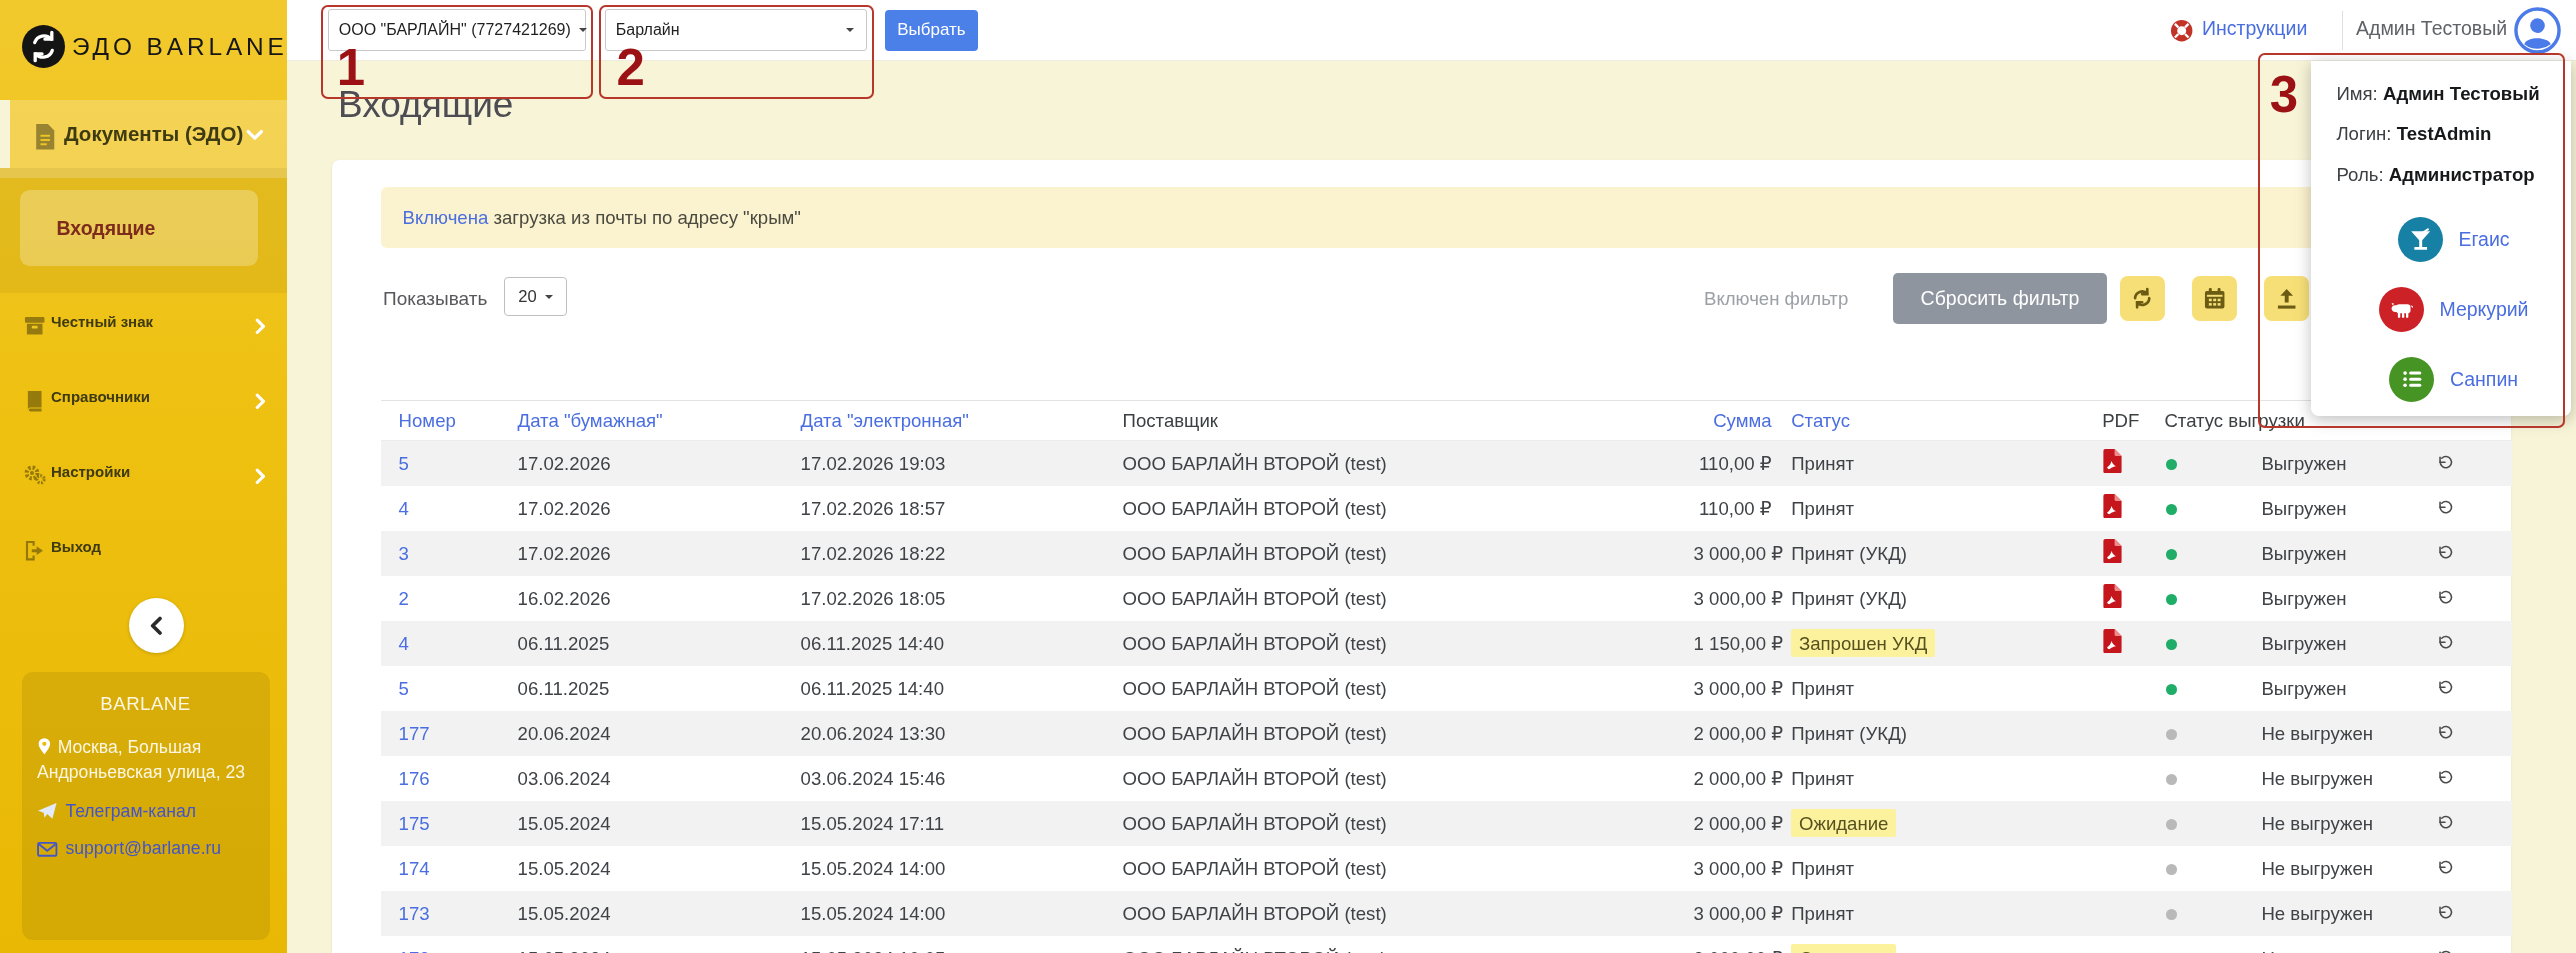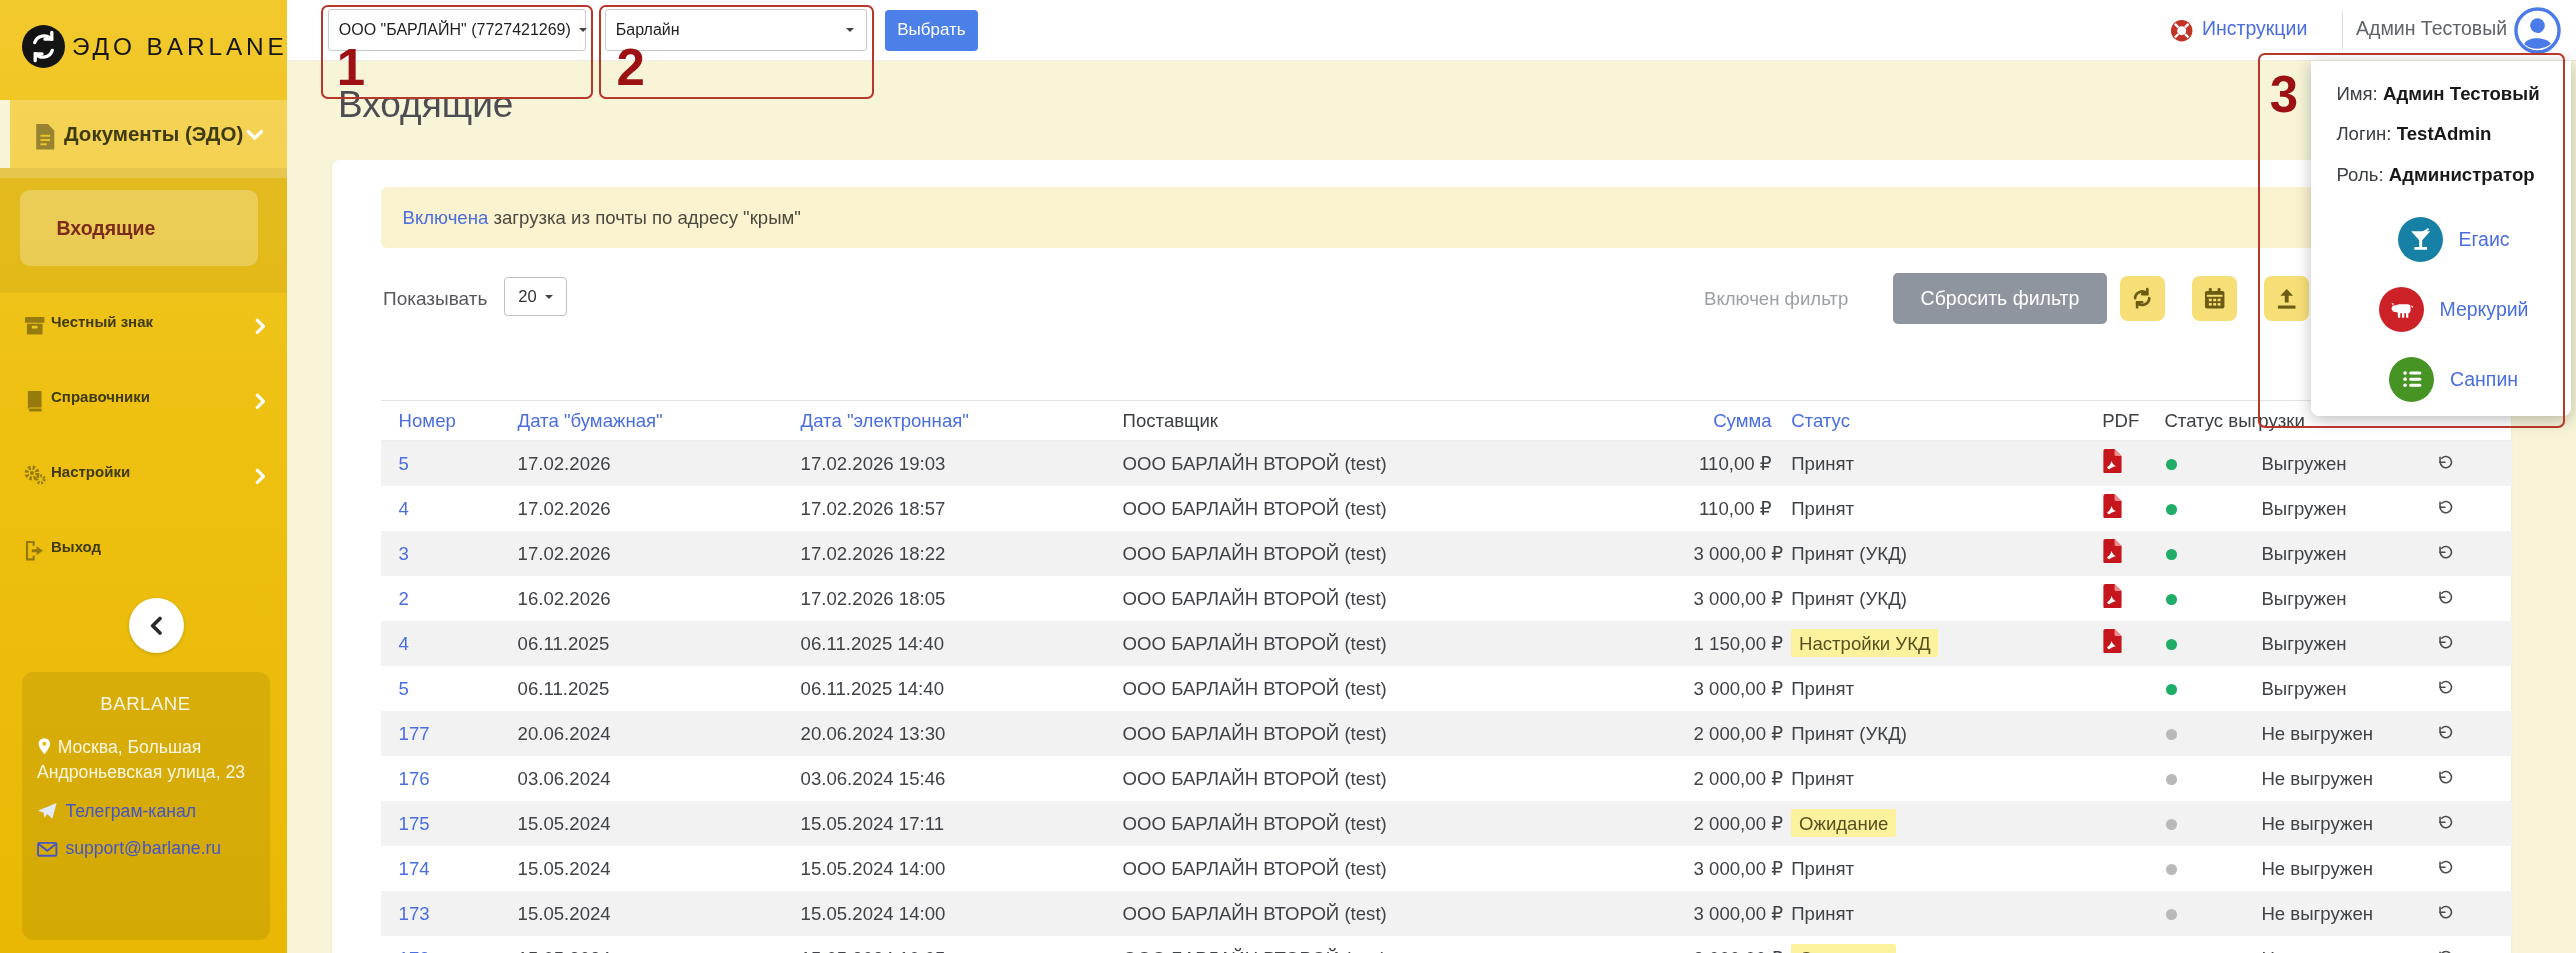--- a/index.html
+++ b/index.html
@@ -438,21 +438,21 @@
             </span>
           </div>
         </div>
         <div class="trow alt">
           <div class="cell col-num"><a class="rownum">4</a></div>
           <div class="cell col-pdate">06.11.2025</div>
           <div class="cell col-edate">06.11.2025 14:40</div>
           <div class="cell col-sup">ООО БАРЛАЙН ВТОРОЙ (test)</div>
           <div class="cell col-amt">1 150,00 ₽</div>
           <div class="cell col-gap"></div>
-          <div class="cell col-status"><span class="status hl">Настройки УКД</span></div>
+          <div class="cell col-status"><span class="status hl">Запрошен УКД</span></div>
           <div class="cell col-pdf"><span class="pdficon"><svg width="20.5" height="24.4" viewBox="0 0 22 26">
                 <path d="M1.5 2A2 2 0 0 1 3.5 0h10L21 7.5V24a2 2 0 0 1-2 2H3.5a2 2 0 0 1-2-2z" fill="#c4161c"></path>
                 <path d="M13.5 0L21 7.5h-6a1.5 1.5 0 0 1-1.5-1.5z" fill="#ef8a8d"></path>
                 <path d="M5.5 19.5c1.8-.6 4-3.6 4.8-6.6.6 2.4 2.2 4.6 4.7 5.4-2.5.4-4.6 1.2-6.3 2.8-1.3 1.2-2.6.2-3.2-1.6z" fill="#fff"></path>
               </svg></span></div>
           <div class="cell col-dot"><span class="dot green"></span></div>
           <div class="cell col-utext">Выгружен</div>
           <div class="cell col-refresh">
             <span class="undoicon">
               <svg width="17.6" height="17.6" viewBox="0 0 20 20" fill="none" stroke="#4a4a4a" stroke-width="1.8" stroke-linecap="round">

